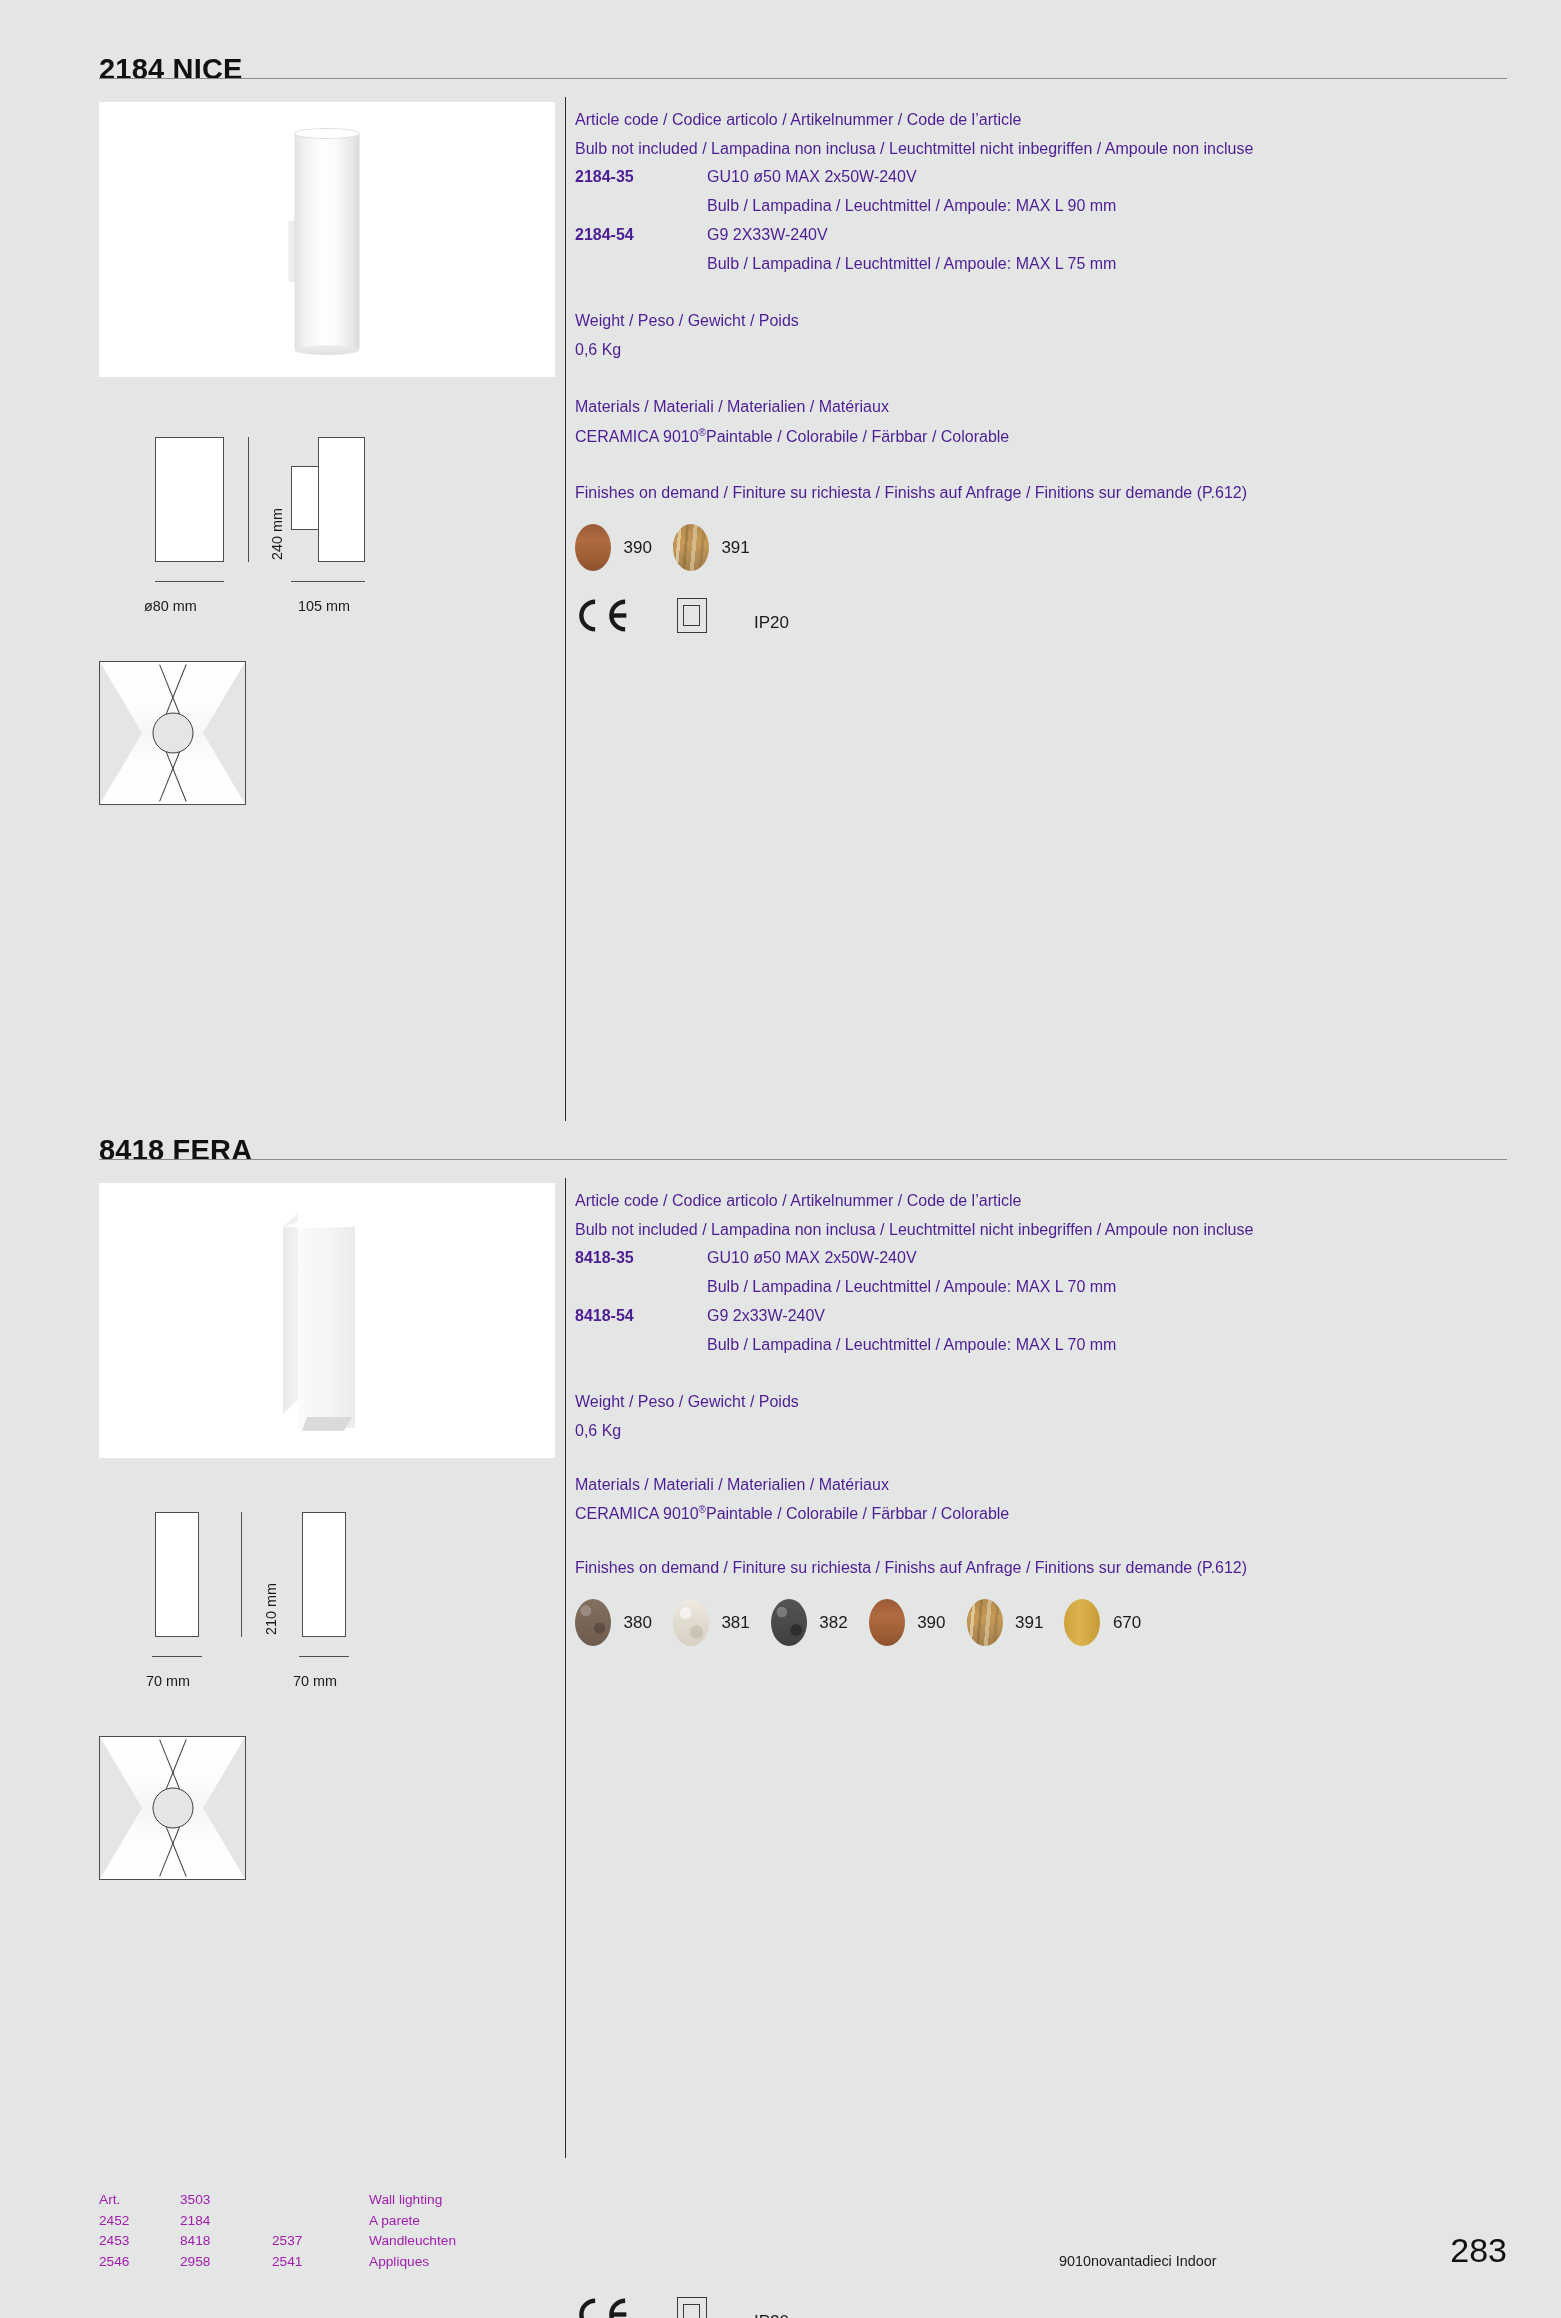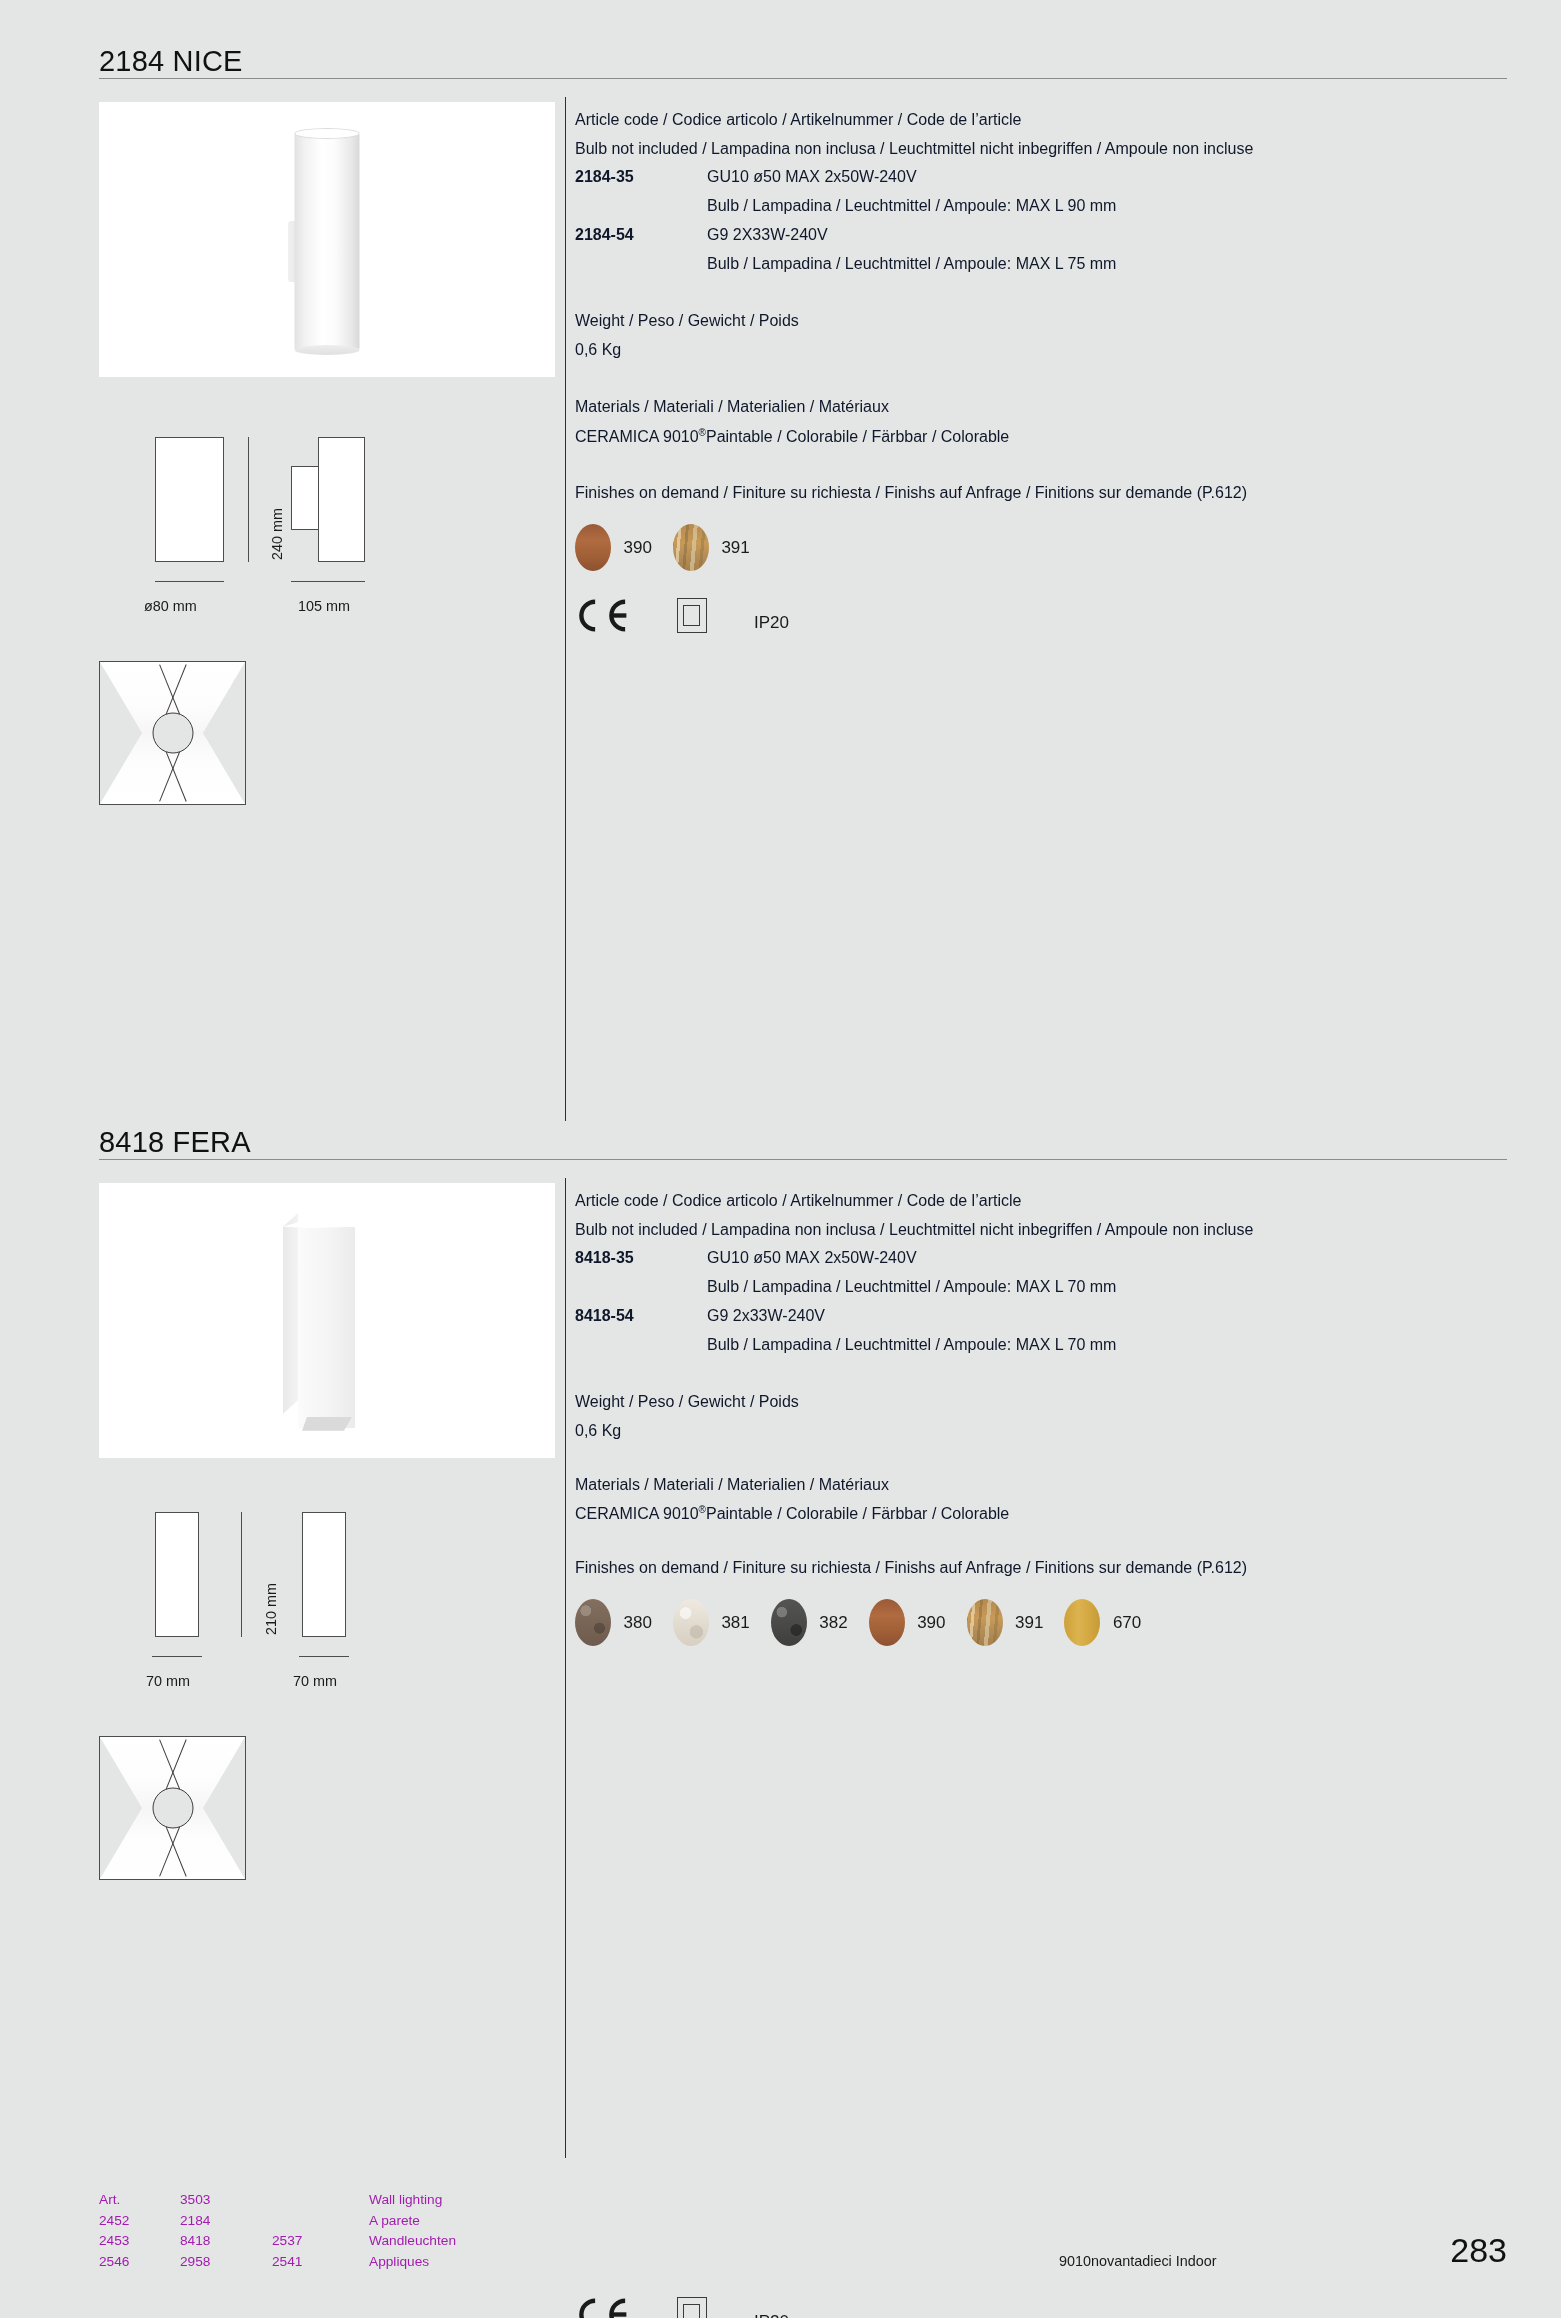--- a/index.html
+++ b/index.html
@@ -15,23 +15,23 @@
     font-family: "Liberation Sans", sans-serif;
     color: #1a1a1a;
     overflow: hidden;
   }
 
   
   .product { position: absolute; left: 0; width: 1561px; }
   .product-title {
     position: absolute;
     left: 99px;
-    top: 8px;
+    top: 16px;
     font-size: 29px;
-    font-weight: 400;
+    font-weight: 700;
     letter-spacing: 0.2px;
     color: #111;
     white-space: nowrap;
   }
   .title-rule {
     position: absolute;
     left: 99px;
     top: 41px;
     width: 1408px;
     height: 1.2px;
@@ -210,21 +210,21 @@
     width: 1.2px;
     background: #2e2e2e;
   }
 
   
   .specs { position: absolute; }
   .spec-line {
     position: absolute;
     font-size: 16px;
     line-height: 1;
-    color: #0f172a;
+    color: #4c1d95;
     white-space: nowrap;
   }
   .spec-line.bold { font-weight: bold; }
   .spec-line sup { font-size: 10px; vertical-align: super; }
 
   
   .swatch-row { position: absolute; display: flex; align-items: center; }
   .swatch-item { display: flex; align-items: center; margin-right: 21px; }
   .swatch {
     width: 36px;

